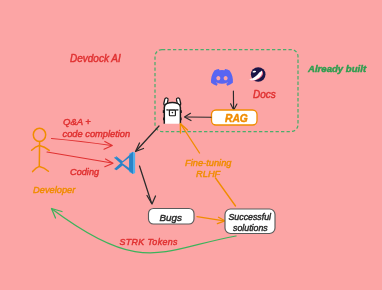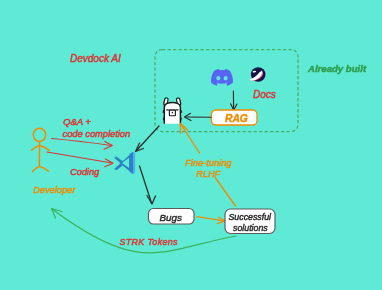--- a/index.html
+++ b/index.html
@@ -1,19 +1,19 @@
 <!DOCTYPE html>
 <html><head>
 <meta charset="utf-8">
 <title>Devdock AI diagram</title>
 <style>
   html,body{margin:0;padding:0;}
   body{width:382px;height:290px;background:#ffffff;overflow:hidden;
        font-family:"DejaVu Sans",sans-serif;}
-  #stage{position:relative;width:382px;height:290px;background:#5eead4;}
+  #stage{position:relative;width:382px;height:290px;background:#fca5a5;}
   svg.layer{position:absolute;left:0;top:0;width:382px;height:290px;}
   .hand{font-family:"Liberation Sans",sans-serif;font-style:italic;
         paint-order:stroke fill;stroke-width:0.45px;stroke-linejoin:round;}
 </style>
 </head>
 <body>
 
 <div id="stage">
 <svg class="layer" viewBox="0 0 382 290">
 

